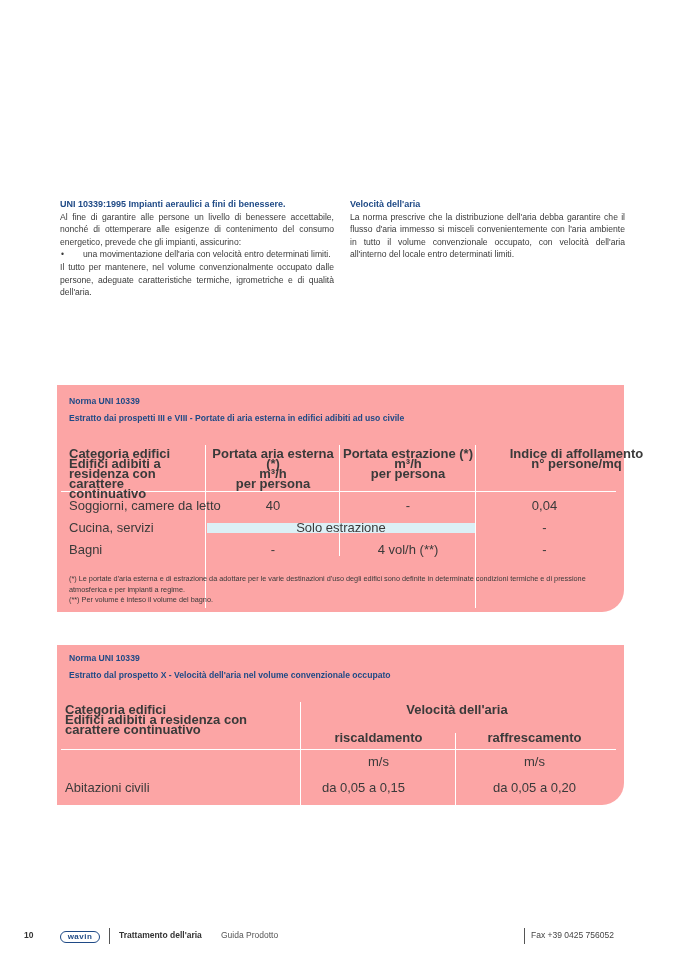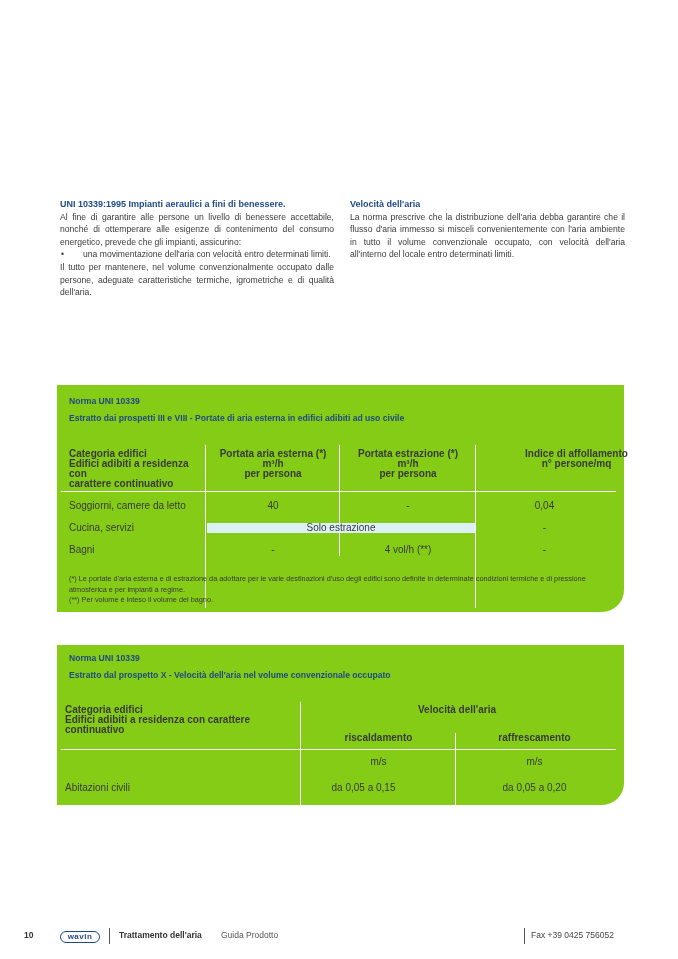--- a/index.html
+++ b/index.html
@@ -11,27 +11,27 @@
   .col { position: absolute; font-size: 8.6px; line-height: 12.6px; color: #3a3a3a; }
   .col-left { left: 60px; top: 198px; width: 274px; text-align: justify; }
   .col-right { left: 350px; top: 198px; width: 275px; text-align: justify; }
   .h { color: #1f4a86; font-weight: bold; font-size: 9px; }
   .col p { margin: 0; }
   .col ul { margin: 0; padding: 0; list-style: none; }
   .col li { position: relative; padding-left: 23px; }
   .col li::before { content: "\2022"; position: absolute; left: 1px; top: 0; }
 
   .panel {
-    position: absolute; left: 57px; width: 567px; background: #84cc16;
+    position: absolute; left: 57px; width: 567px; background: #fca5a5;
     border-bottom-right-radius: 22px;
   }
   .p1 { top: 385px; height: 227px; }
   .p2 { top: 645px; height: 160px; }
   .ptitle { position: absolute; left: 12px; color: #1f4a86; font-weight: bold; font-size: 8.6px; }
-  .cell { position: absolute; font-size: 10px; line-height: 10px; color: #3a3a3a; }
+  .cell { position: absolute; font-size: 13px; line-height: 10px; color: #3a3a3a; }
   .b { font-weight: bold; }
   .c { text-align: center; }
   .vline { position: absolute; width: 1px; background: #ffffff; }
   .hline { position: absolute; height: 1px; background: #ffffff; }
   .note { position: absolute; left: 12px; width: 545px; font-size: 7.3px; line-height: 10.5px; color: #3a3a3a; }
 
   .footer { position: absolute; top: 930px; left: 0; width: 678px; height: 16px; font-size: 8.5px; color: #333; }
   .footer span { position: absolute; top: 0; white-space: nowrap; }
   .logo {
     position: absolute; left: 60px; top: 1px; width: 38px; height: 10px;

